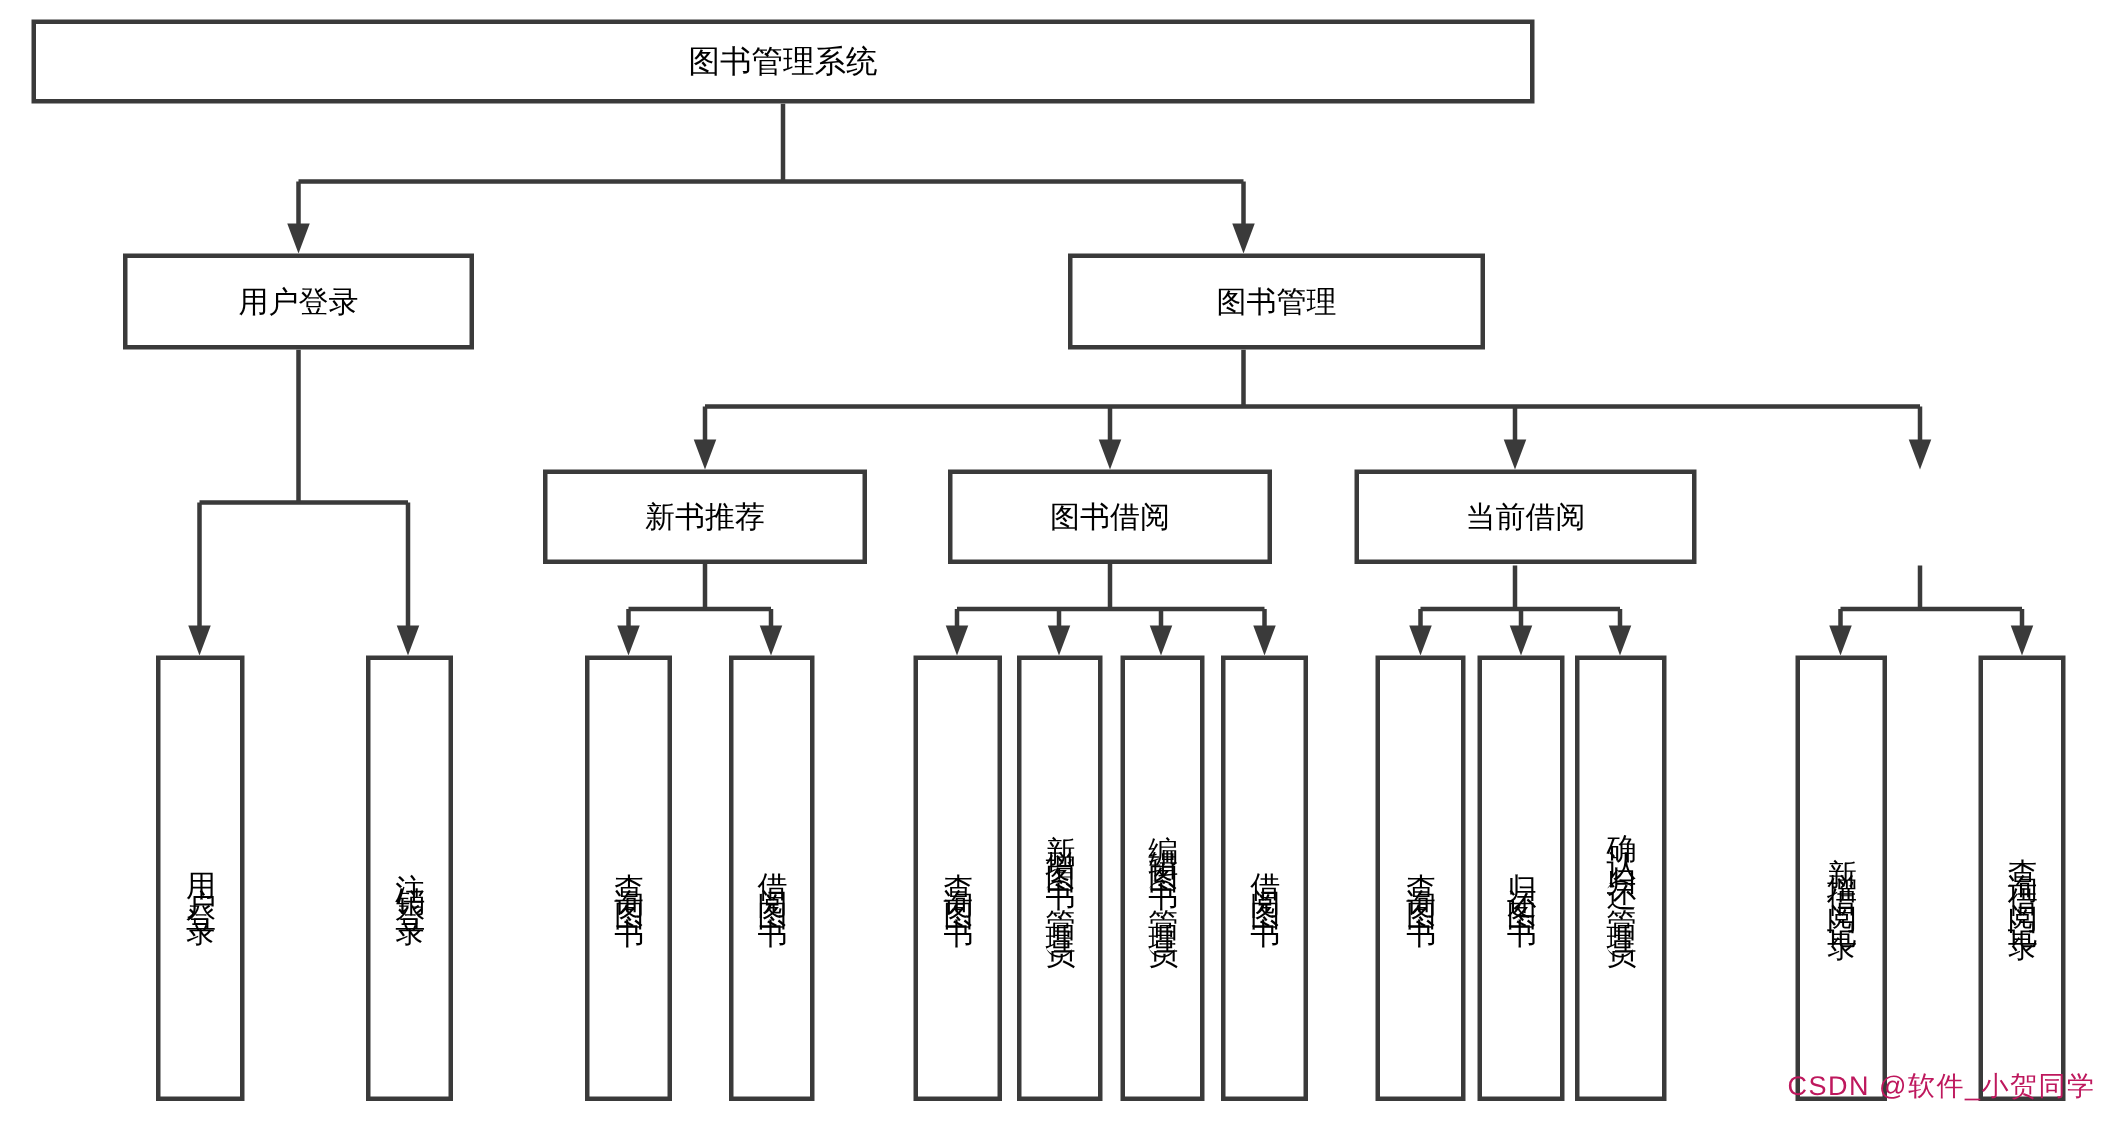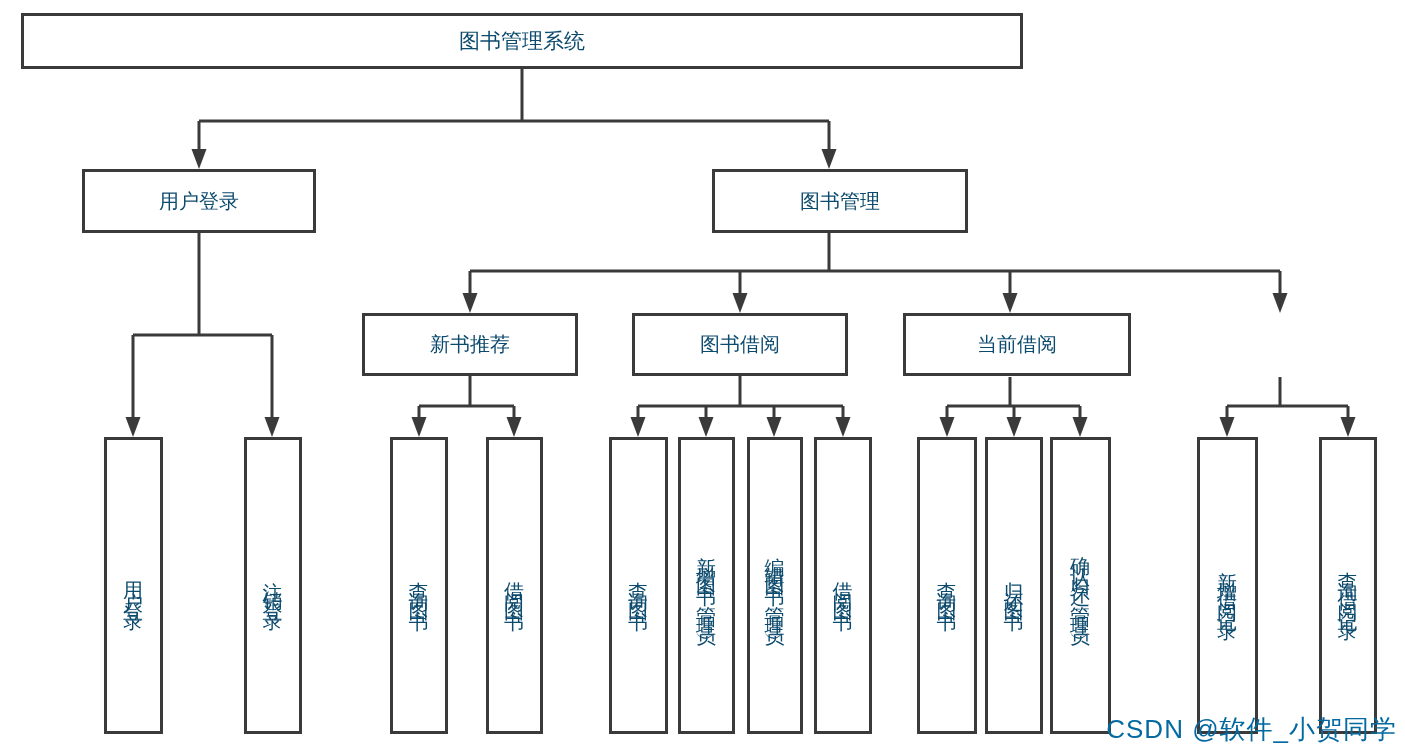--- a/index.html
+++ b/index.html
@@ -15,44 +15,44 @@
     position: absolute;
     left: 0; top: 0;
     width: 1405px; height: 747px;
     z-index: 1;
   }
   .node {
     position: absolute;
     box-sizing: border-box;
     background: #ffffff;
     border: 3px solid #3a3a3a;
-    color: #0c4a6e;
+    color: #000000;
     display: flex;
     align-items: center;
     justify-content: center;
     text-align: right;
     z-index: 2;
   }
   .node.root { left: 21px; top: 13px; width: 1002px; height: 56px; font-size: 21px; }
   .node.lvl2 { top: 169px; height: 64px; font-size: 20px; }
   .node.lvl3 { top: 313px; height: 63px; font-size: 20px; }
   .node.leaf {
     top: 437px; height: 297px; font-size: 20px;
     writing-mode: vertical-rl;
     text-orientation: mixed;
     letter-spacing: 10px;
     line-height: 1.0;
   }
   .watermark {
     position: absolute;
     right: 8px;
     top: 712px;
-    font-size: 26px;
+    font-size: 18px;
     letter-spacing: 1px;
-    color: #0369a1;
+    color: #be185d;
     z-index: 10;
     white-space: nowrap;
     pointer-events: none;
   }
 </style>
 </head>
 <body>
 
 <div class="canvas">
 
@@ -85,21 +85,21 @@
       <polygon points="1006.5,417 1021.5,417 1014,437"></polygon>
       <polygon points="1072.5,417 1087.5,417 1080,437"></polygon>
       <polygon points="1219.5,417 1234.5,417 1227,437"></polygon>
       <polygon points="1340.5,417 1355.5,417 1348,437"></polygon>
     </g>
   </svg>
 
   <div class="node root">图书管理系统</div>
 
   <div class="node lvl2" style="left:82px; width:234px;">用户登录</div>
-  <div class="node lvl2" style="left:712px; width:256px;">图书管理</div>
+  <div class="node lvl2" style="left:712px; width:278px;">图书管理</div>
 
   <div class="node lvl3" style="left:362px; width:216px;">新书推荐</div>
   <div class="node lvl3" style="left:632px; width:216px;">图书借阅</div>
   <div class="node lvl3" style="left:903px; width:228px;">当前借阅</div>
 
   <div class="node leaf" style="left:104px; width:59px;">用户登录</div>
   <div class="node leaf" style="left:244px; width:58px;">注销登录</div>
 
   <div class="node leaf" style="left:390px; width:58px;">查询图书</div>
   <div class="node leaf" style="left:486px; width:57px;">借阅图书</div>

